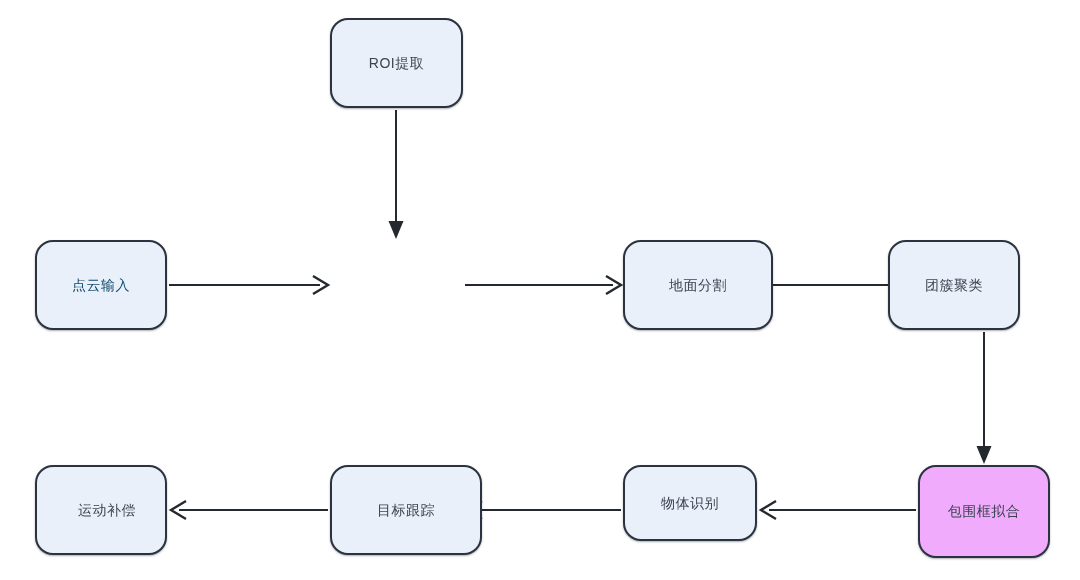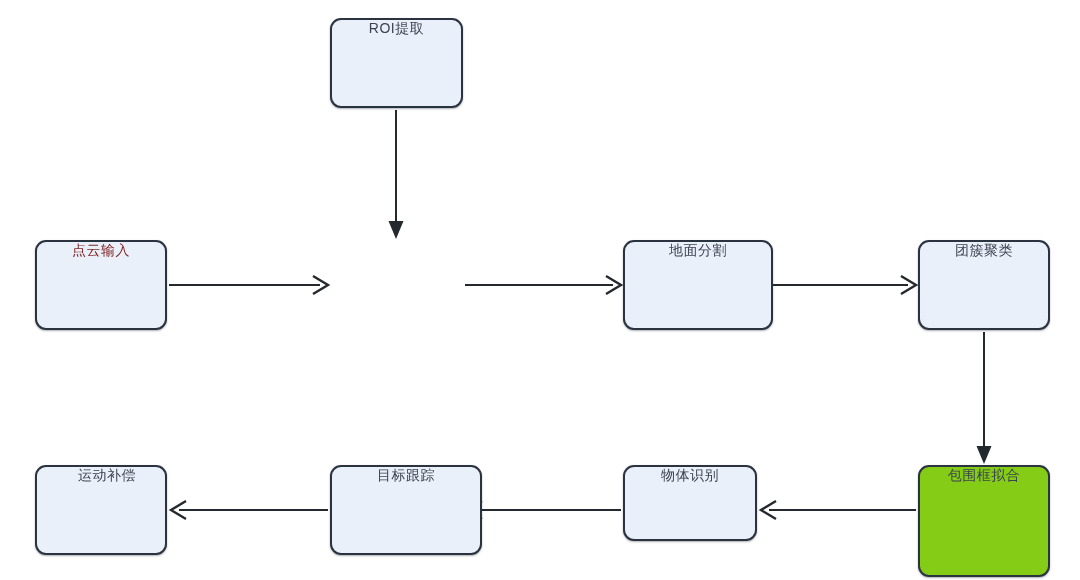--- a/index.html
+++ b/index.html
@@ -15,22 +15,23 @@
     width: 1080px;
     height: 580px;
     background: #ffffff;
     overflow: hidden;
   }
   .node {
     position: absolute;
     box-sizing: border-box;
     background: #eaf0fa;
     border: 2px solid #14b8a6;
-    border-radius: 11px;
+    border-radius: 18px;
     display: flex;
+    align-items: center;
     justify-content: center;
     box-shadow: 0 1px 2px rgba(20, 25, 35, 0.35);
   }
   .node-label {
     font-size: 14px;
     line-height: 1.2;
     color: #3b4350;
     letter-spacing: 0.5px;
     text-align: center;
     white-space: nowrap;
@@ -108,29 +109,29 @@
       <line x1="328" y1="510" x2="179" y2="510" style="stroke: rgb(35, 41, 47);"></line>
       <polyline class="arrowhead" points="186,501 171,510 186,519" style="stroke: rgb(35, 41, 47);"></polyline>
     </g>
 
   </svg>
 
   <div class="node" style="left: 330px; top: 18px; width: 133px; height: 90px; background: rgb(234, 240, 250); border-color: rgb(43, 51, 64);">
     <span class="node-label" style="color: rgb(59, 67, 80);">ROI提取</span>
   </div>
   <div class="node" style="left: 35px; top: 240px; width: 132px; height: 90px; background: rgb(234, 240, 250); border-color: rgb(43, 51, 64);">
-    <span class="node-label" style="color: #7f1d1d;">点云输入</span>
+    <span class="node-label" style="color: #0c4a6e;">点云输入</span>
   </div>
   <div class="node" style="left: 623px; top: 240px; width: 150px; height: 90px; background: rgb(234, 240, 250); border-color: rgb(43, 51, 64);">
     <span class="node-label" style="color: rgb(59, 67, 80);">地面分割</span>
   </div>
-  <div class="node" style="left: 918px; top: 240px; width: 132px; height: 90px; background: rgb(234, 240, 250); border-color: rgb(43, 51, 64);">
+  <div class="node" style="left: 888px; top: 240px; width: 132px; height: 90px; background: rgb(234, 240, 250); border-color: rgb(43, 51, 64);">
     <span class="node-label" style="color: rgb(59, 67, 80);">团簇聚类</span>
   </div>
-  <div class="node" style="left: 918px; top: 465px; width: 132px; height: 112px; background: #84cc16; border-color: rgb(43, 51, 64);">
+  <div class="node" style="left: 918px; top: 465px; width: 132px; height: 93px; background: #f0abfc; border-color: rgb(43, 51, 64);">
     <span class="node-label" style="color: rgb(59, 67, 80);">包围框拟合</span>
   </div>
   <div class="node" style="left: 623px; top: 465px; width: 134px; height: 76px; background: rgb(234, 240, 250); border-color: rgb(43, 51, 64);">
     <span class="node-label" style="color: rgb(59, 67, 80);">物体识别</span>
   </div>
   <div class="node" style="left: 330px; top: 465px; width: 152px; height: 90px; background: rgb(234, 240, 250); border-color: rgb(43, 51, 64);">
     <span class="node-label" style="color: rgb(59, 67, 80);">目标跟踪</span>
   </div>
   <div class="node" style="left: 35px; top: 465px; width: 132px; height: 90px; background: rgb(234, 240, 250); border-color: rgb(43, 51, 64); padding-left: 12px;">
     <span class="node-label" style="color: rgb(59, 67, 80);">运动补偿</span>

